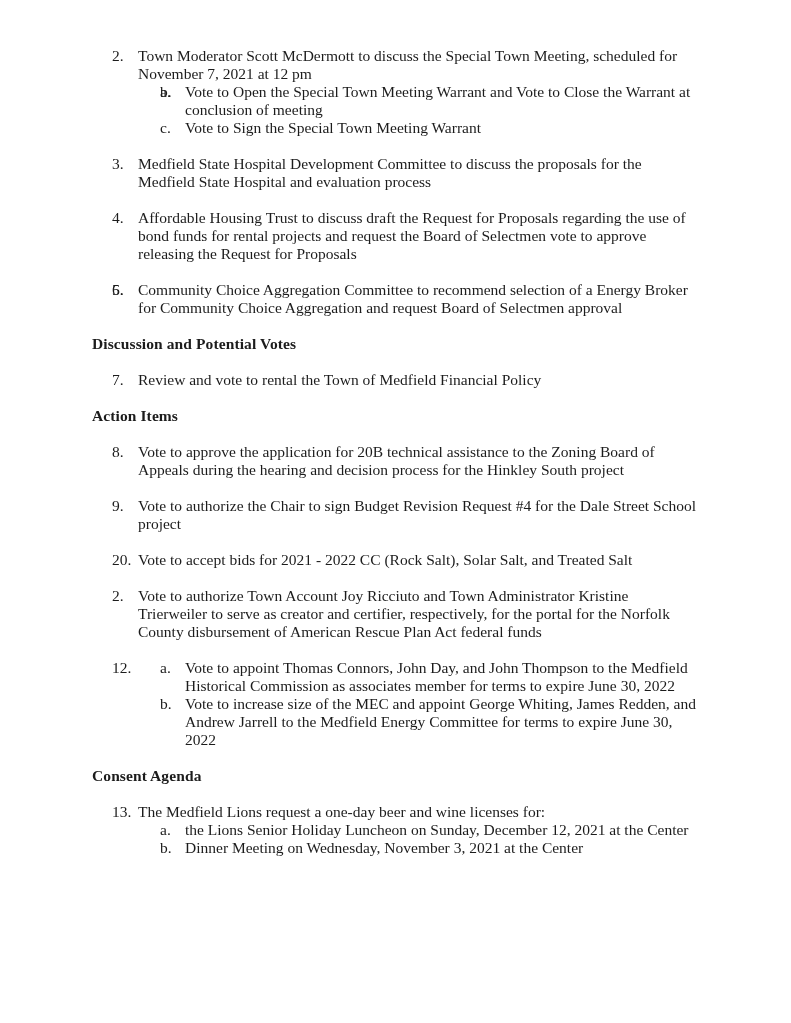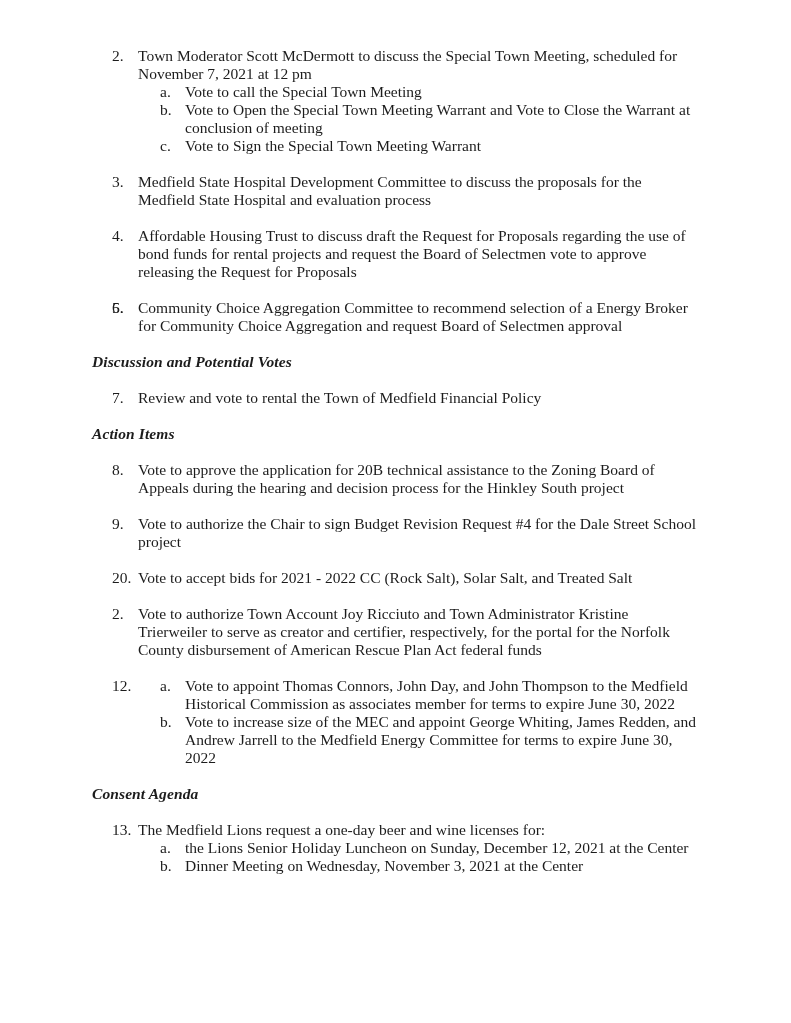--- a/index.html
+++ b/index.html
@@ -17,21 +17,20 @@
     font-family: "Liberation Serif", "DejaVu Serif", serif;
     font-size: 15.5px;
     line-height: 18px;
     color: #1c1c1c;
     overflow: hidden;
   }
   .block { margin: 0 0 18px 0; }
   .heading {
     font-weight: 700;
     letter-spacing: 0.1px;
-    font-style: italic;
   }
   .item {
     position: relative;
     padding-left: 46px;
   }
   .item > .num {
     position: absolute;
     left: 20px;
     top: 0;
     white-space: nowrap;
@@ -48,21 +47,21 @@
   }
 </style>
 </head>
 <body>
 
 <div class="page">
 
   <div class="block item">
     <span class="num">2.</span><span>Town Moderator Scott McDermott to discuss the Special Town Meeting, scheduled for November 7, 2021 at 12 pm</span>
     <div class="sub">
-      <span class="num">a.</span><span>Vote to call the Special Town Meeting</span>
+      <span class="num">a.</span>
     </div>
     <div class="sub">
       <span class="num">b.</span><span>Vote to Open the Special Town Meeting Warrant and Vote to Close the Warrant at conclusion of meeting</span>
     </div>
     <div class="sub">
       <span class="num">c.</span><span>Vote to Sign the Special Town Meeting Warrant</span>
     </div>
   </div>
 
   <div class="block item">

